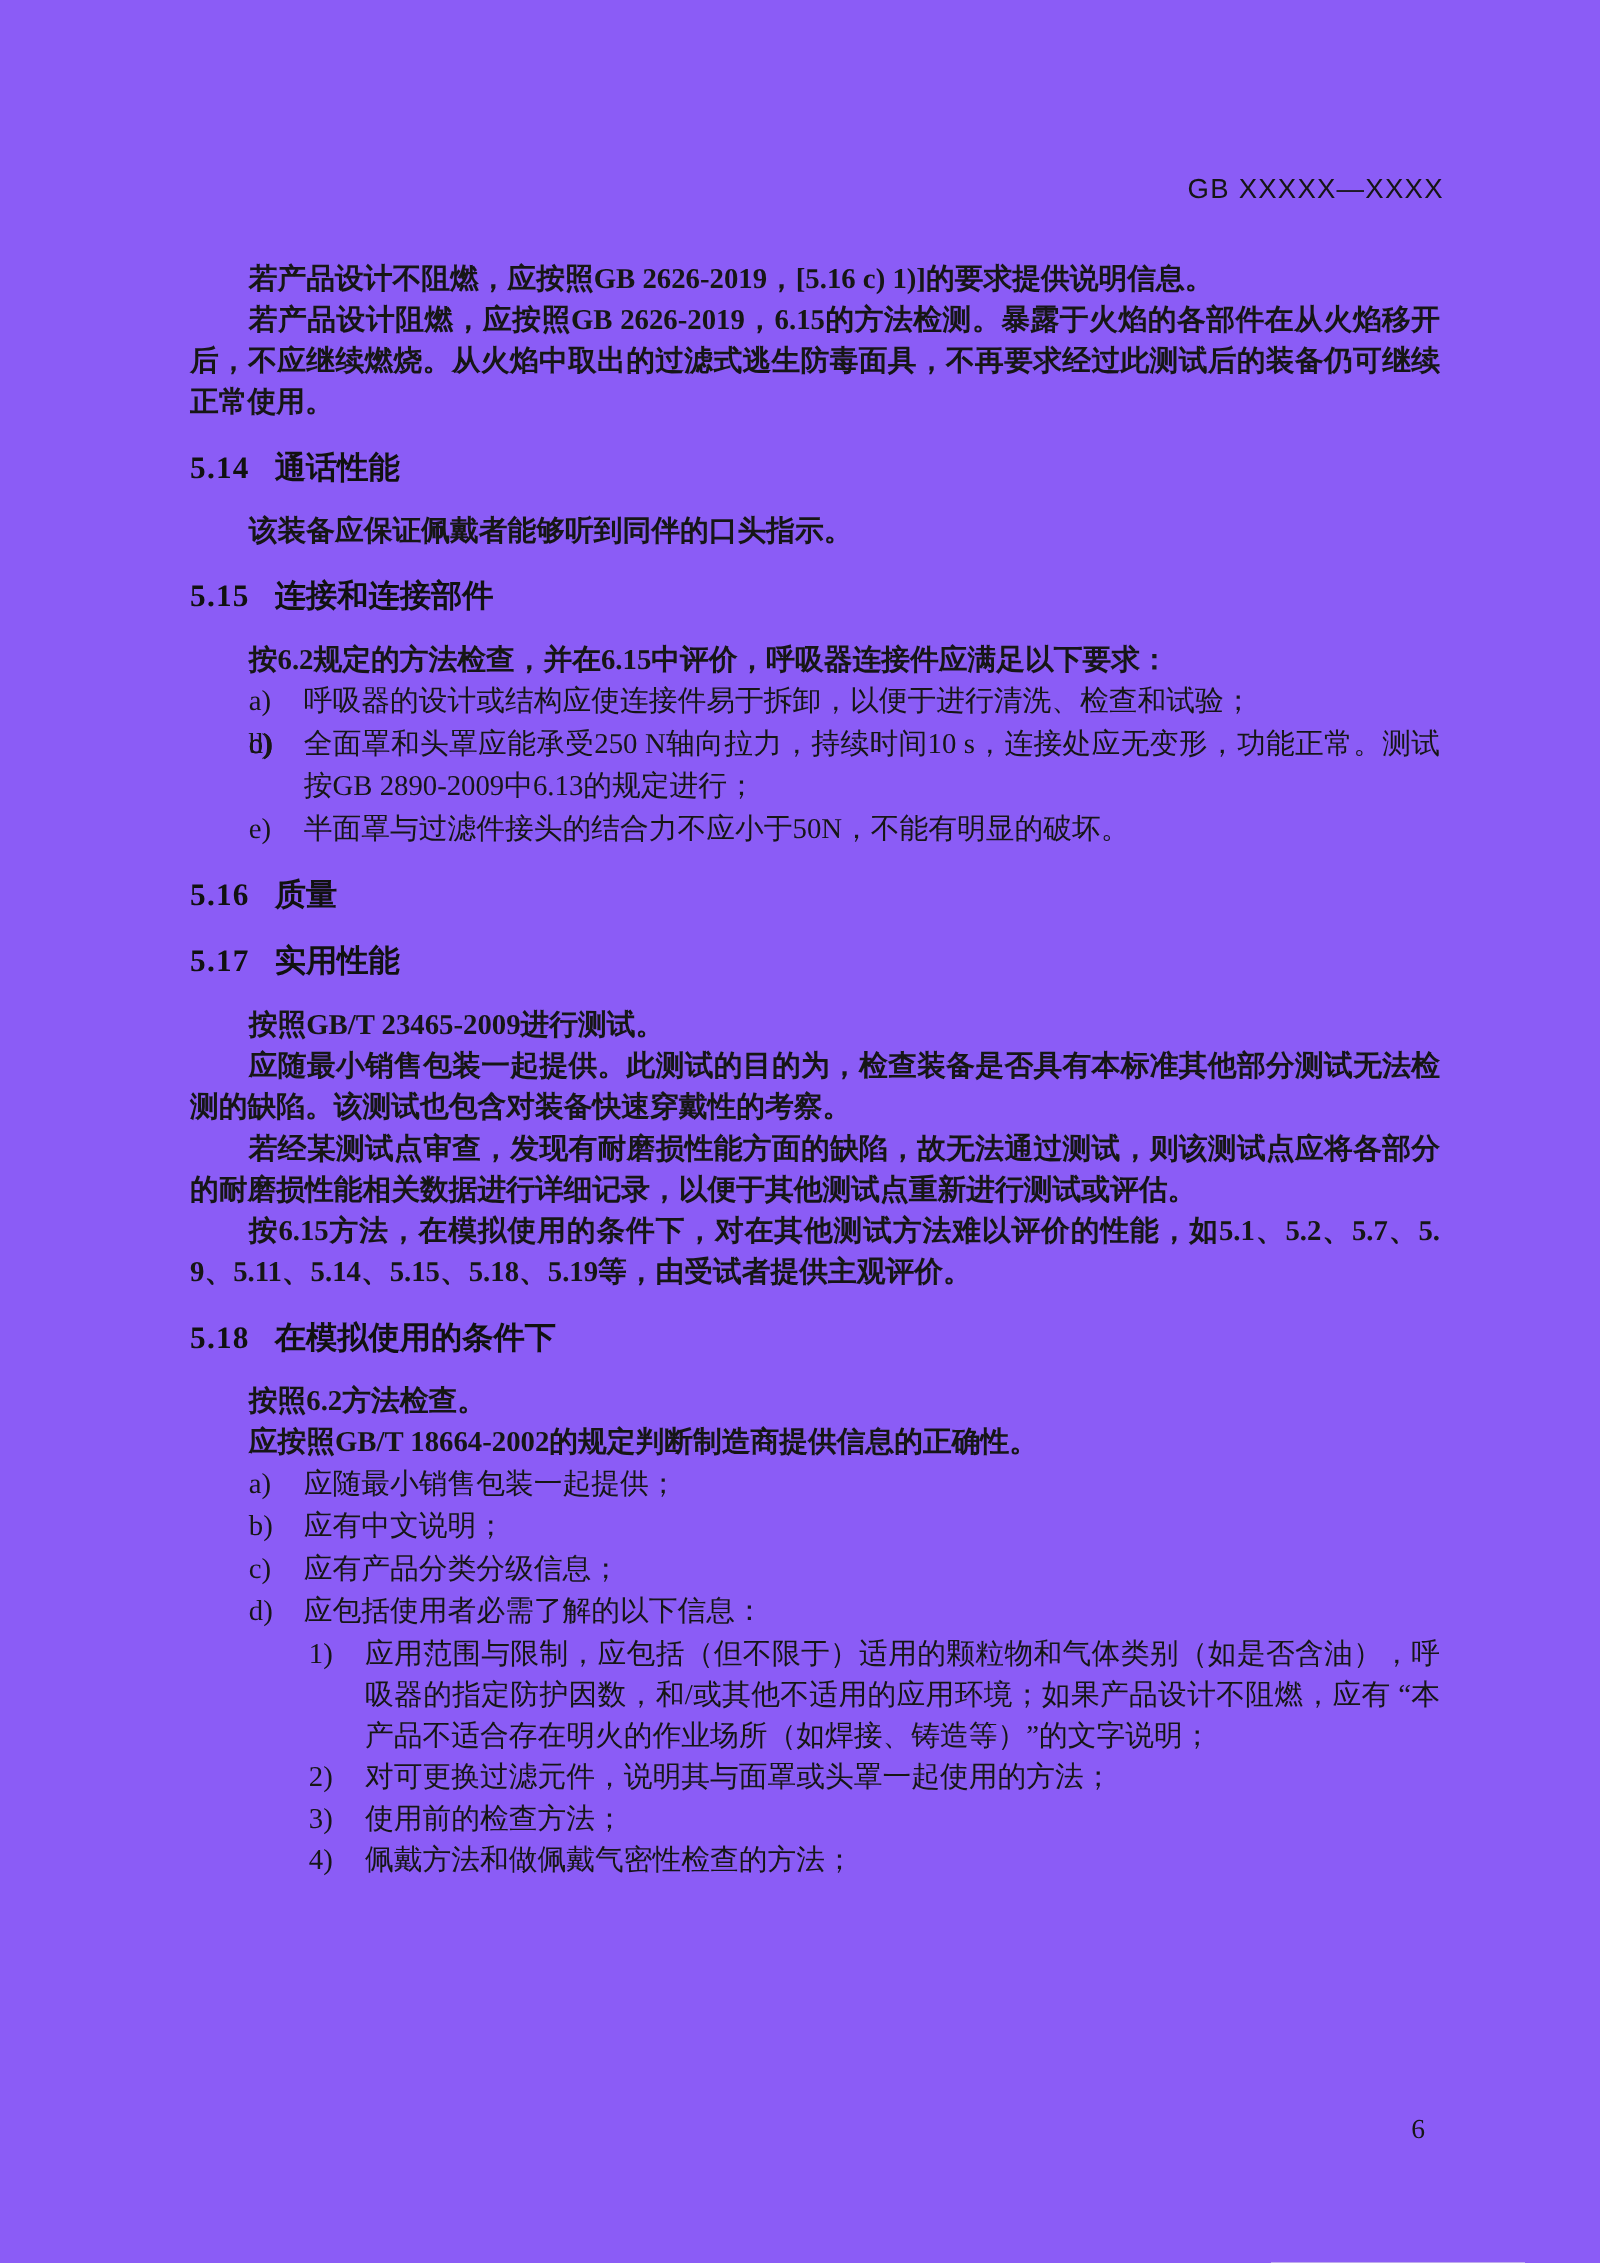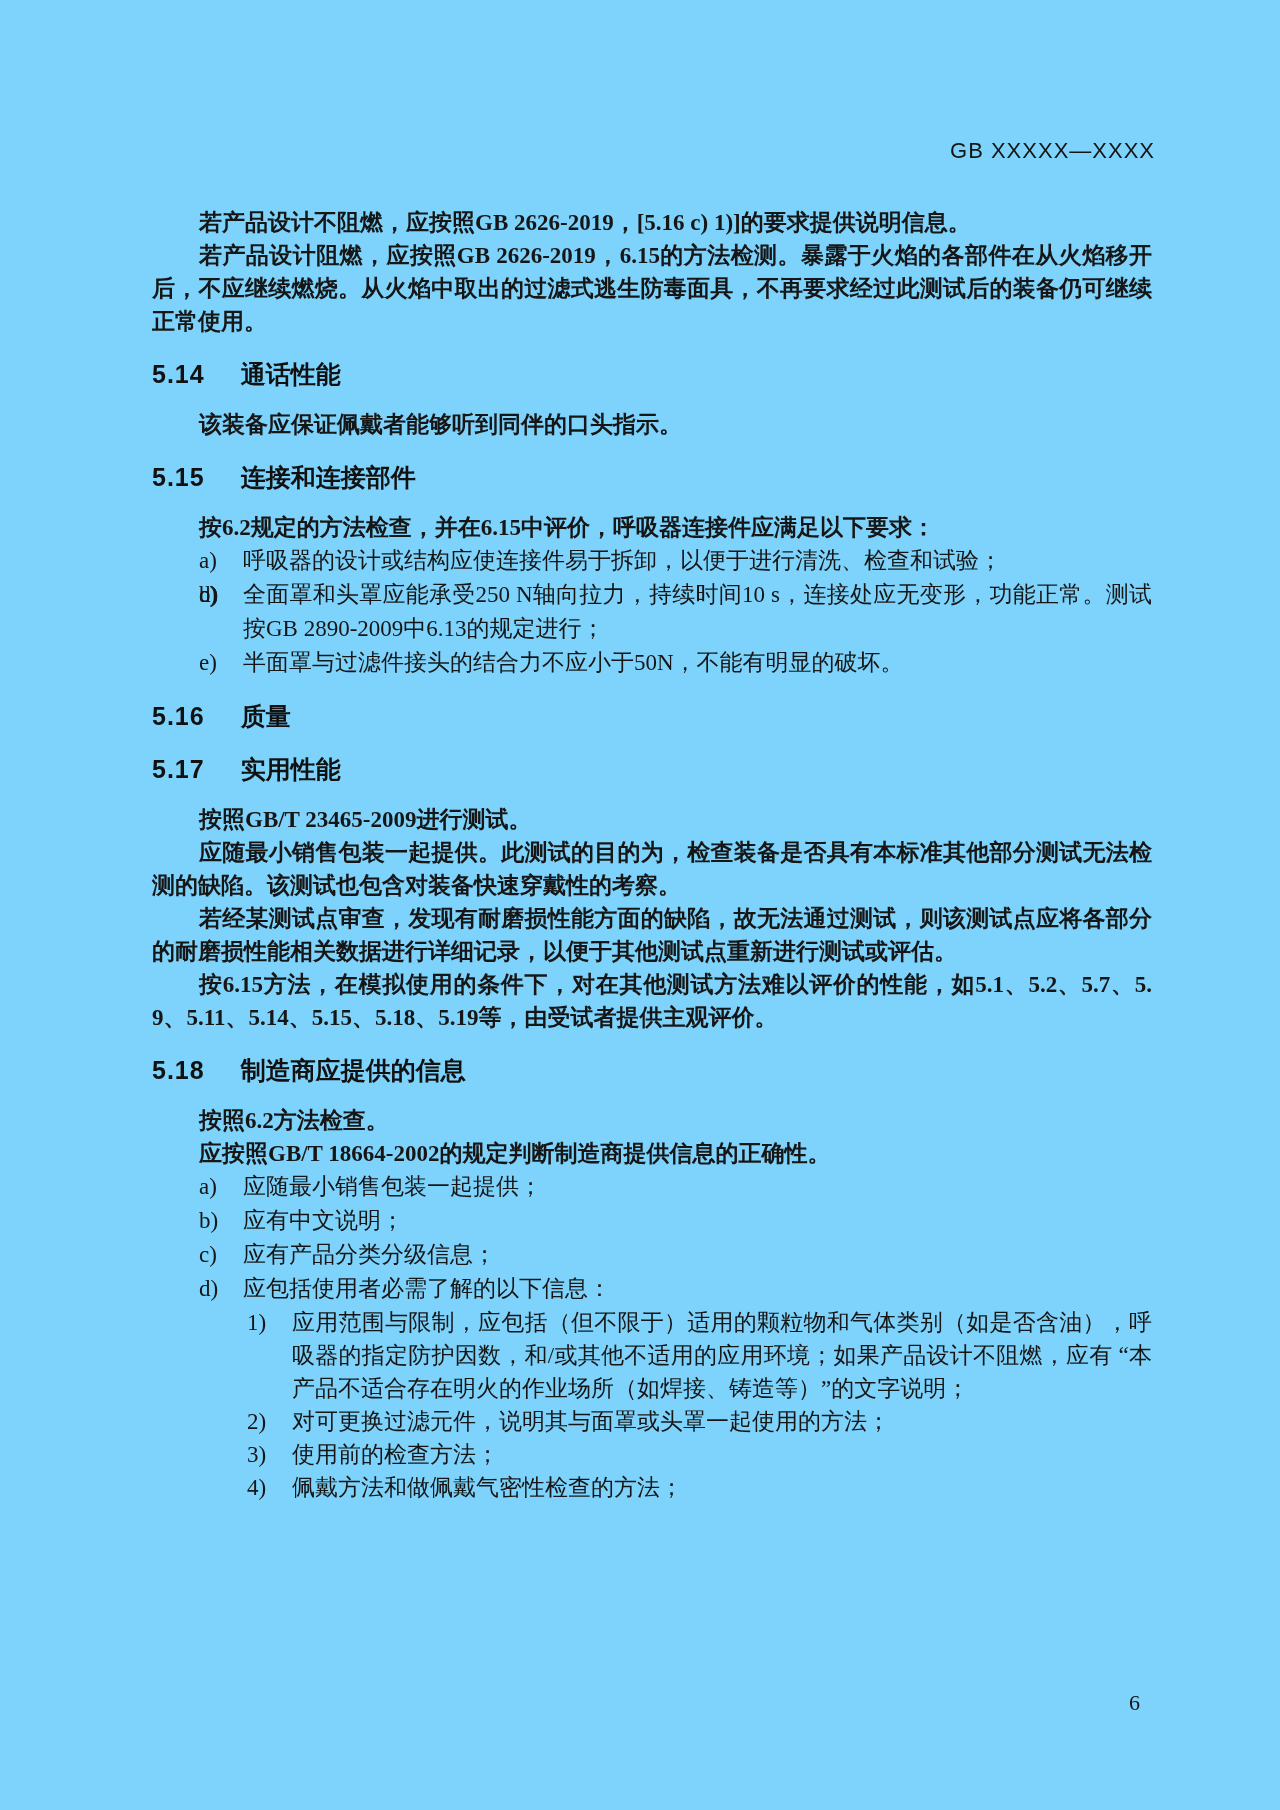--- a/index.html
+++ b/index.html
@@ -1,20 +1,20 @@
 <!DOCTYPE html>
 <html><head>
 <meta charset="utf-8">
 <style>
   html,body { margin:0; padding:0; background:#e8e8e8; }
   .page {
     position:relative;
     width:1280px; height:1810px;
     margin:0 auto;
-    background:#7dd3fc;
+    background:#8b5cf6;
     overflow:hidden;
   }
   .doc-header {
     position:absolute; top:138px; right:125px;
     font-family:"Liberation Sans","DejaVu Sans",sans-serif;
     font-size:22px; letter-spacing:1px; color:#151515;
     white-space:nowrap;
   }
   .content {
     position:absolute; left:152px; top:206px; width:1000px;
@@ -25,21 +25,21 @@
     margin:0; line-height:33px;
     text-align:justify; text-indent:47px;
     word-break:break-all;
     font-weight:bold;
   }
   h2.clause-heading {
     margin:20px 0 17px 0;
     font-family:"Liberation Sans","DejaVu Sans",sans-serif;
     font-weight:bold; font-size:25px; line-height:33px; color:#111;
   }
-  h2.clause-heading .clause-number { margin-right:36px; letter-spacing:1px; }
+  h2.clause-heading .clause-number { margin-right:20px; letter-spacing:1px;font-family:Liberation Serif, serif; }
   .item-list { margin:0; }
   .list-item {
     position:relative; padding-left:91px;
     line-height:34px; text-align:justify; word-break:break-all;
   }
   .list-item .item-marker { position:absolute; left:47px; top:0; }
   .sublist { margin:0; }
   .sublist .list-item { padding-left:49px; line-height:33px; }
   .sublist .list-item .item-marker { left:4px; }
   .page-number {
@@ -66,21 +66,21 @@
         <div class="list-item"><span class="item-marker">c)</span></div>
         <div class="list-item"><span class="item-marker">d)</span><span class="item-text">全面罩和头罩应能承受250 N轴向拉力，持续时间10 s，连接处应无变形，功能正常。测试按GB 2890-2009中6.13的规定进行；</span></div>
         <div class="list-item"><span class="item-marker">e)</span><span class="item-text">半面罩与过滤件接头的结合力不应小于50N，不能有明显的破坏。</span></div>
       </div>
       <h2 class="clause-heading"><span class="clause-number">5.16</span><span class="clause-title">质量</span></h2>
       <h2 class="clause-heading"><span class="clause-number">5.17</span><span class="clause-title">实用性能</span></h2>
       <p class="body-para">按照GB/T 23465-2009进行测试。</p>
       <p class="body-para">应随最小销售包装一起提供。此测试的目的为，检查装备是否具有本标准其他部分测试无法检测的缺陷。该测试也包含对装备快速穿戴性的考察。</p>
       <p class="body-para">若经某测试点审查，发现有耐磨损性能方面的缺陷，故无法通过测试，则该测试点应将各部分的耐磨损性能相关数据进行详细记录，以便于其他测试点重新进行测试或评估。</p>
       <p class="body-para">按6.15方法，在模拟使用的条件下，对在其他测试方法难以评价的性能，如5.1、5.2、5.7、5.9、5.11、5.14、5.15、5.18、5.19等，由受试者提供主观评价。</p>
-      <h2 class="clause-heading"><span class="clause-number">5.18</span><span class="clause-title">制造商应提供的信息</span></h2>
+      <h2 class="clause-heading"><span class="clause-number">5.18</span><span class="clause-title">在模拟使用的条件下</span></h2>
       <p class="body-para">按照6.2方法检查。</p>
       <p class="body-para">应按照GB/T 18664-2002的规定判断制造商提供信息的正确性。</p>
       <div class="item-list">
         <div class="list-item"><span class="item-marker">a)</span><span class="item-text">应随最小销售包装一起提供；</span></div>
         <div class="list-item"><span class="item-marker">b)</span><span class="item-text">应有中文说明；</span></div>
         <div class="list-item"><span class="item-marker">c)</span><span class="item-text">应有产品分类分级信息；</span></div>
         <div class="list-item"><span class="item-marker">d)</span><span class="item-text">应包括使用者必需了解的以下信息：</span><div class="item-list sublist">
             <div class="list-item"><span class="item-marker">1)</span><span class="item-text">应用范围与限制，应包括（但不限于）适用的颗粒物和气体类别（如是否含油），呼吸器的指定防护因数，和/或其他不适用的应用环境；如果产品设计不阻燃，应有 “本产品不适合存在明火的作业场所（如焊接、铸造等）”的文字说明；</span></div>
             <div class="list-item"><span class="item-marker">2)</span><span class="item-text">对可更换过滤元件，说明其与面罩或头罩一起使用的方法；</span></div>
             <div class="list-item"><span class="item-marker">3)</span><span class="item-text">使用前的检查方法；</span></div>

